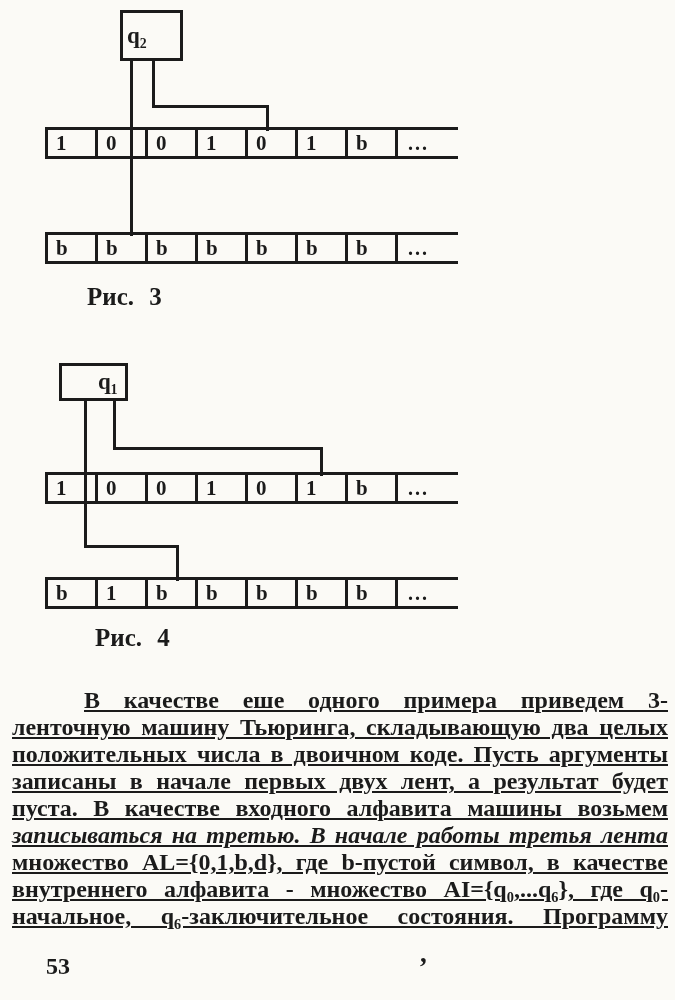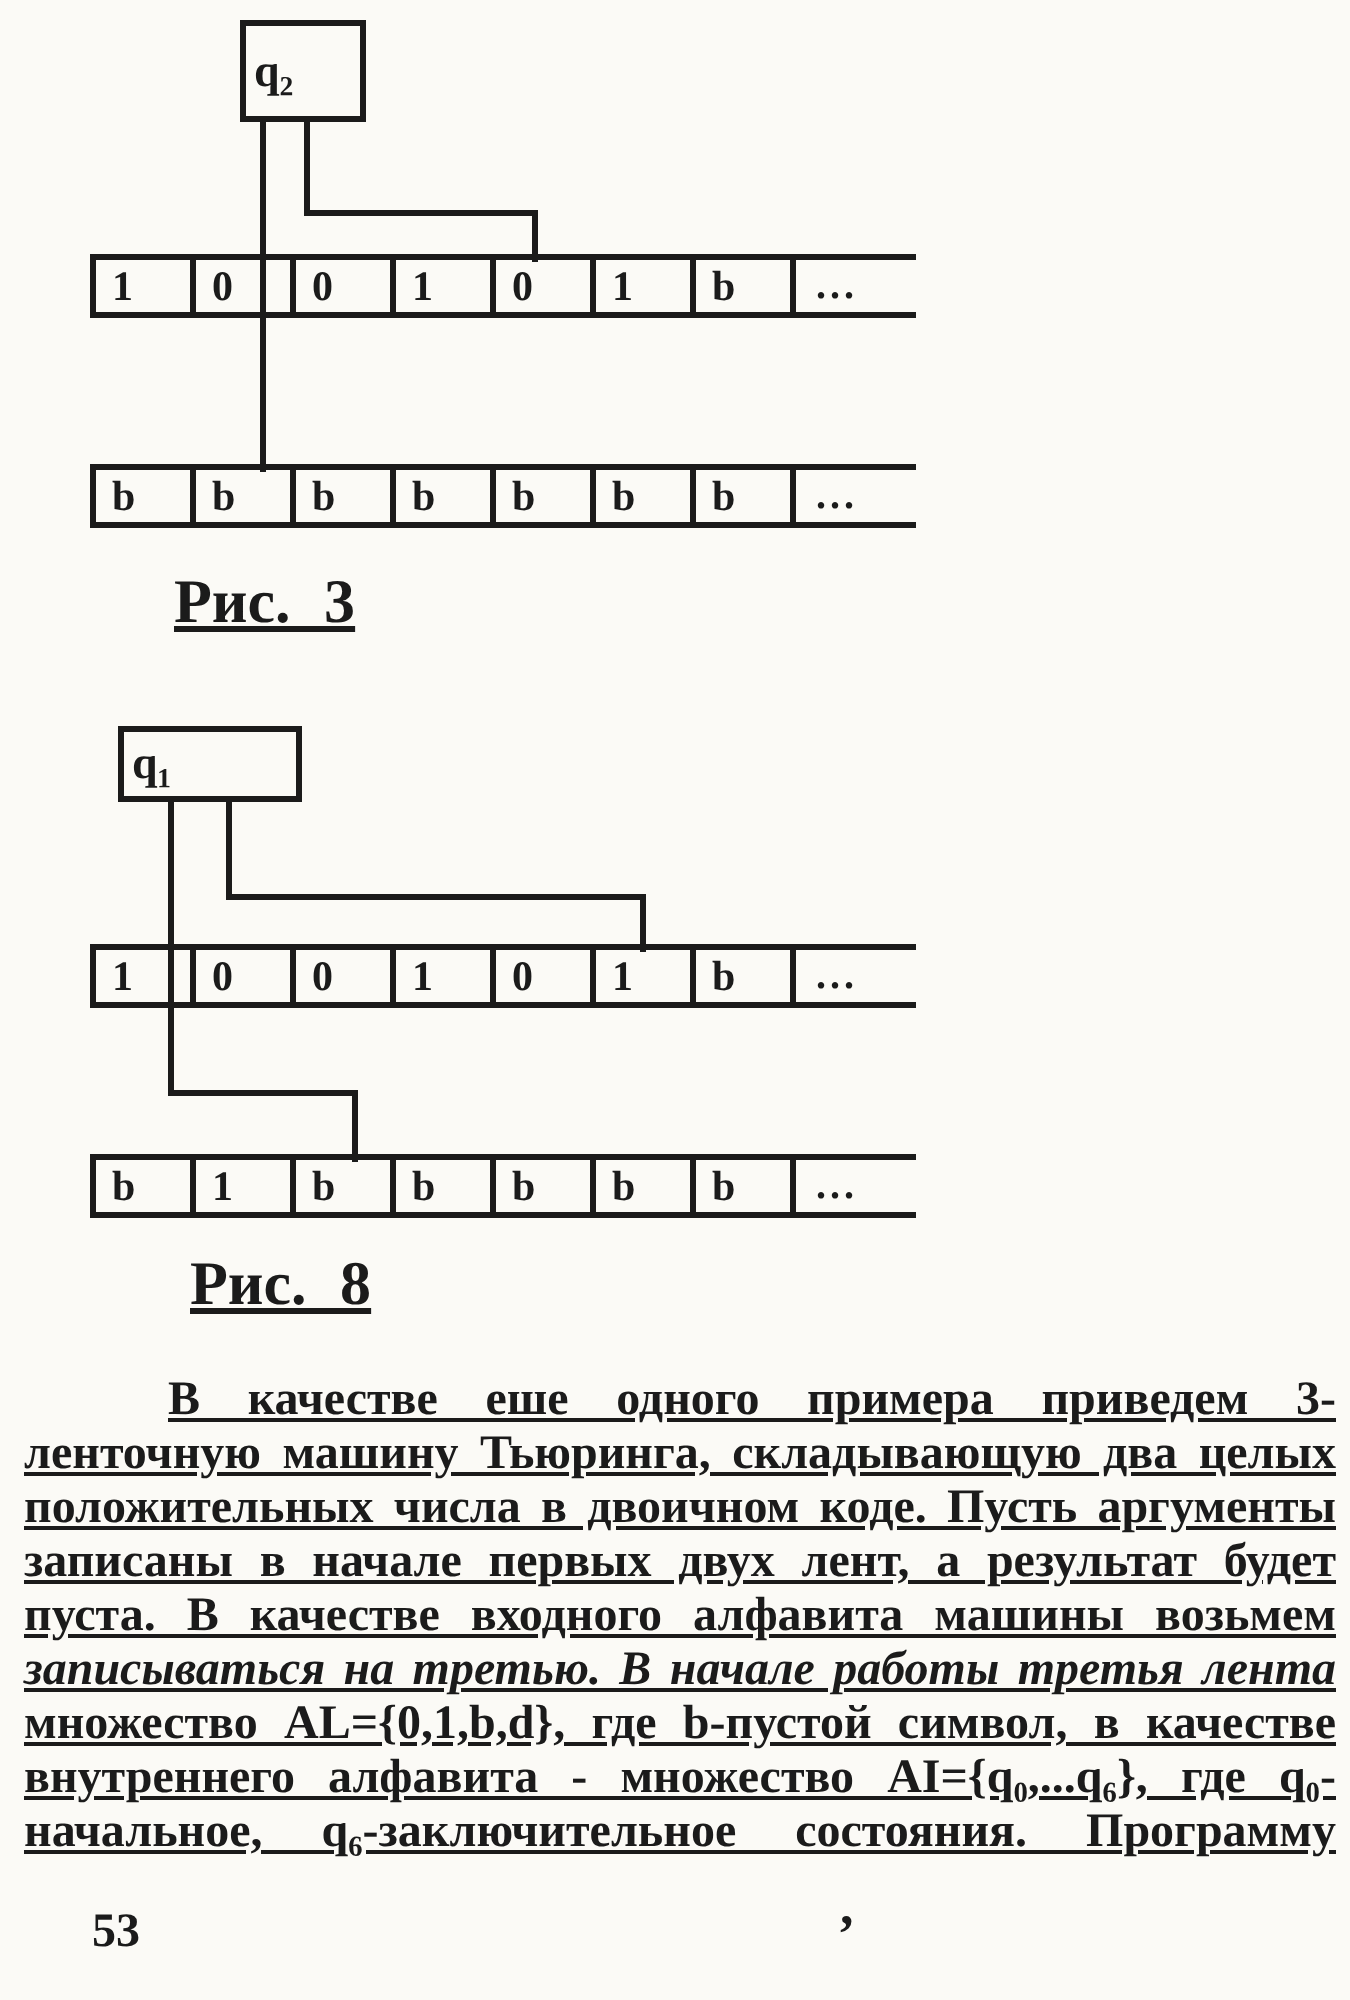--- a/index.html
+++ b/index.html
@@ -26,32 +26,32 @@
     border-top:3px solid var(--ink); border-bottom:3px solid var(--ink);
     display:flex; align-items:stretch;
   }
   .cell {
     width:50px; border-left:3px solid var(--ink);
     display:flex; align-items:center;
     padding-left:8px; font-weight:bold; font-size:21px;
   }
   .cell.dots { width:58px; letter-spacing:2px; font-size:20px; padding-left:10px; }
 
-  .caption { position:absolute; font-weight:bold; font-size:31px; word-spacing:9px;text-decoration:underline; }
+  .caption { position:absolute; font-weight:bold; font-size:25px; word-spacing:9px; }
 
   #f3-box { left:120px; top:10px;  width:63px; height:51px; }
   #f3-la  { left:130px; top:61px;  width:3px;  height:175px; }
   #f3-lb1 { left:152px; top:61px;  width:3px;  height:47px; }
   #f3-lb2 { left:152px; top:105px; width:117px; height:3px; }
   #f3-lb3 { left:266px; top:108px; width:3px;  height:23px; }
   #f3-t1  { left:45px;  top:127px; }
   #f3-t2  { left:45px;  top:232px; }
   #f3-cap { left:87px;  top:283px; }
 
-  #f4-box { left:59px;  top:363px; width:92px; height:38px; }
+  #f4-box { left:59px;  top:363px; width:69px; height:38px;padding-left:32px; }
   #f4-la1 { left:84px;  top:401px; width:3px;  height:147px; }
   #f4-la2 { left:84px;  top:545px; width:95px; height:3px; }
   #f4-la3 { left:176px; top:548px; width:3px;  height:33px; }
   #f4-lb1 { left:113px; top:401px; width:3px;  height:46px; }
   #f4-lb2 { left:113px; top:447px; width:210px; height:3px; }
   #f4-lb3 { left:320px; top:450px; width:3px;  height:26px; }
   #f4-t1  { left:45px;  top:472px; }
   #f4-t2  { left:45px;  top:577px; }
   #f4-cap { left:95px;  top:624px; }
 
@@ -127,21 +127,21 @@
     <div class="tape" id="f4-t2">
         <span class="cell">b</span>
         <span class="cell">1</span>
         <span class="cell">b</span>
         <span class="cell">b</span>
         <span class="cell">b</span>
         <span class="cell">b</span>
         <span class="cell">b</span>
         <span class="cell dots">...</span>
       </div>
-    <div class="caption" id="f4-cap">Рис. 8</div>
+    <div class="caption" id="f4-cap">Рис. 4</div>
   </div>
 
   <div class="paragraph">
       <div class="line indent">В качестве еше одного примера приведем 3-</div>
       <div class="line">ленточную машину Тьюринга, складывающую два целых</div>
       <div class="line">положительных числа в двоичном коде. Пусть аргументы</div>
       <div class="line">записаны в начале первых двух лент, а результат будет</div>
       <div class="line">пуста. В качестве входного алфавита машины возьмем</div>
       <div class="line italic">записываться на третью. В начале работы третья лента</div>
       <div class="line">множество AL={0,1,b,d}, где b-пустой символ, в качестве</div>

